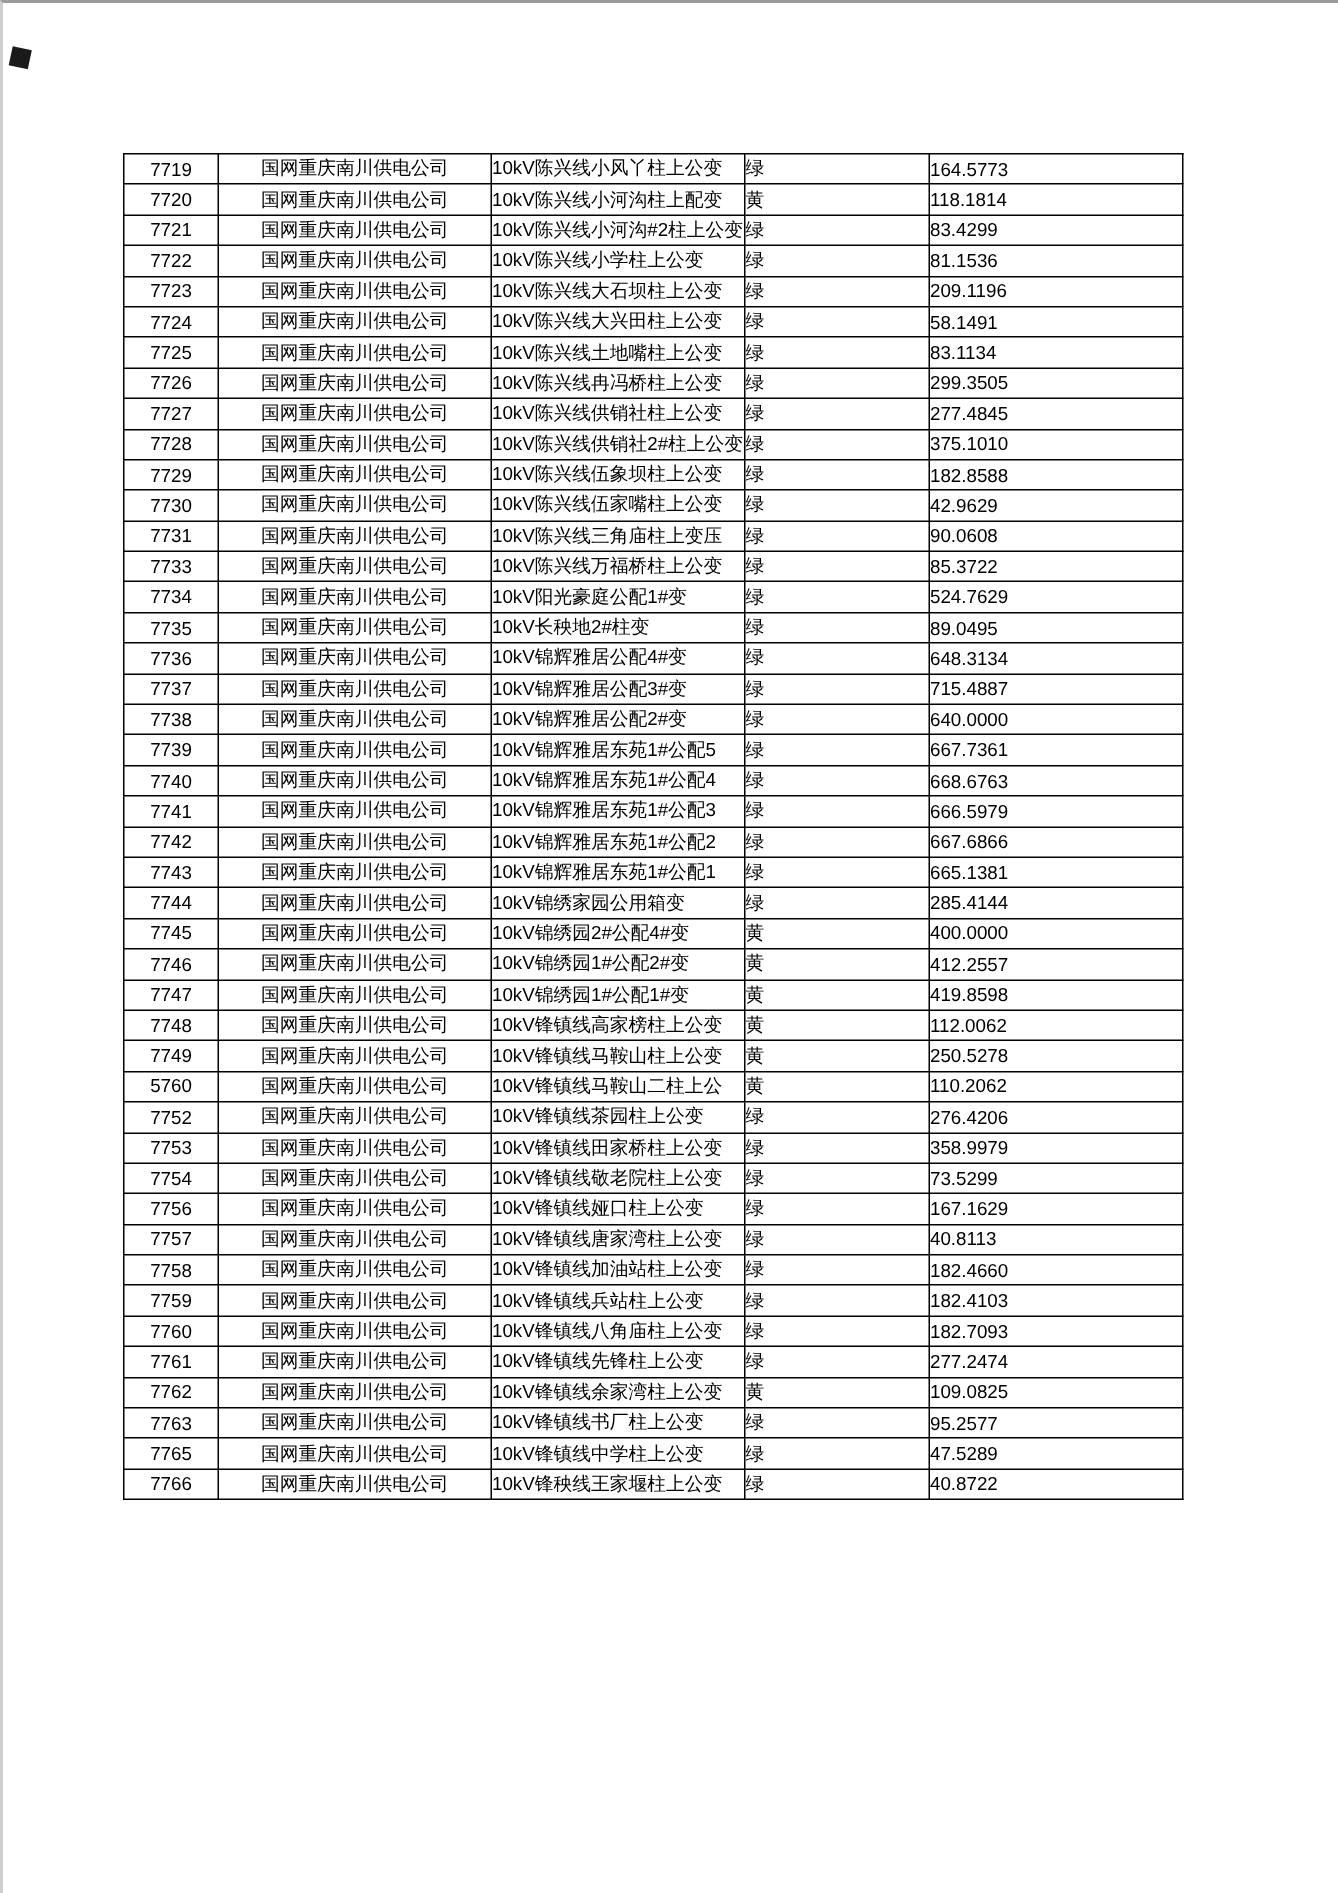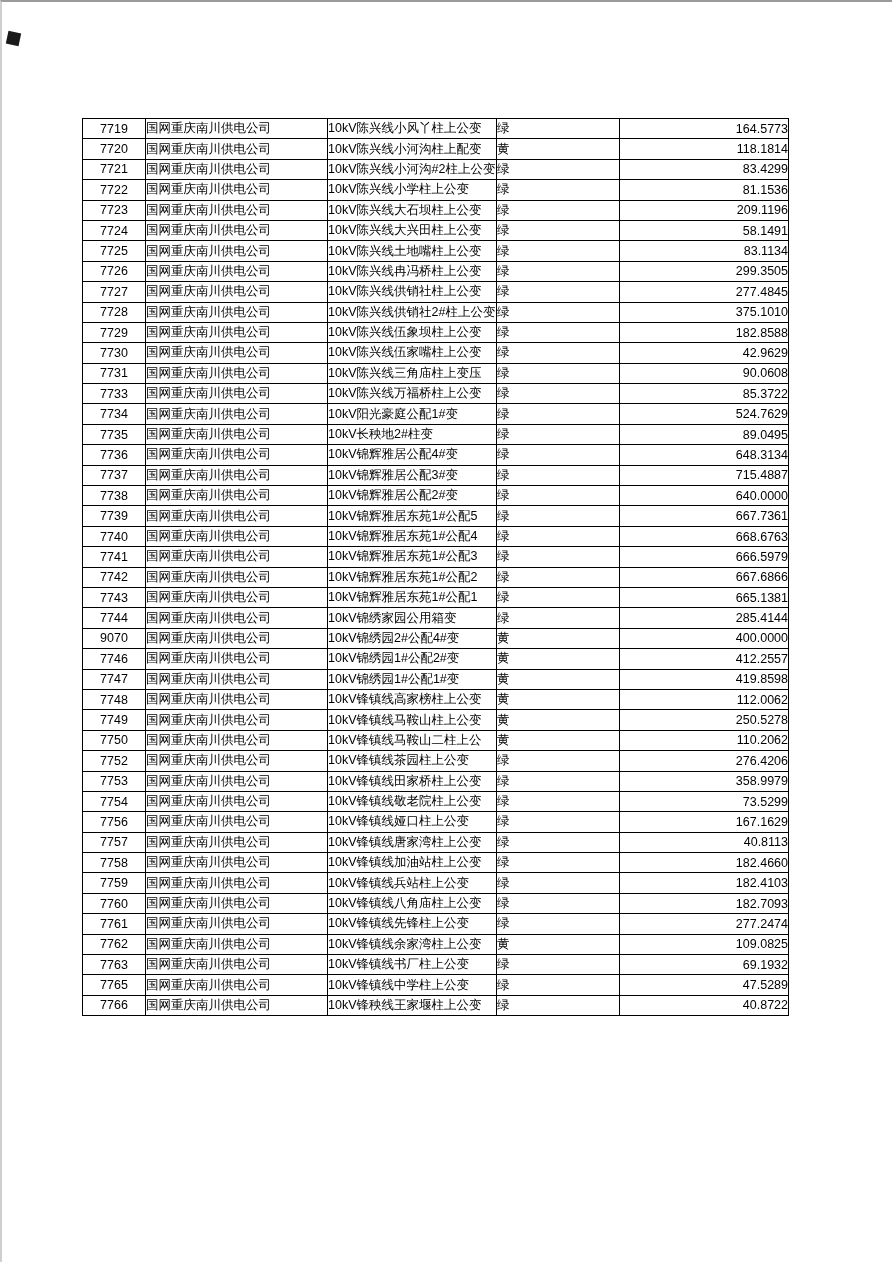--- a/index.html
+++ b/index.html
@@ -24,41 +24,41 @@
     left: 5px;
     top: 30px;
     width: 13px;
     height: 13px;
     background: #1a1a1a;
     transform: rotate(12deg);
   }
   table.data-table {
     position: absolute;
     left: 80px;
-    top: 116px;
+    top: 100px;
     width: 706px;
     border-collapse: collapse;
     table-layout: fixed;
   }
   table.data-table td {
     border: 1px solid #000;
     height: 20.4px;
     padding: 0;
     font-size: 12.5px;
     color: #000;
     overflow: hidden;
     white-space: nowrap;
     vertical-align: middle;
     box-sizing: border-box;
   }
   td.col-id      { width: 63px;  text-align: center; }
-  td.col-company { width: 182px; text-align: left; padding-left: 4px; color: var(--company-color, #c00000); }
+  td.col-company { width: 182px; text-align: center; padding-left: 4px; color: var(--company-color, #c00000); }
   td.col-device  { width: 169px; text-align: left; padding-left: 2px; }
   td.col-status  { width: 123px; text-align: left; padding-left: 2px; }
-  td.col-value   { width: 169px; text-align: right; }
+  td.col-value   { width: 169px; text-align: left; }
 </style>
 </head>
 <body>
 
 <div class="page">
   <div class="corner-mark"></div>
   <table class="data-table">
     <tbody>
         <tr>
           <td class="col-id">7719</td>
@@ -229,21 +229,21 @@
           <td class="col-value">665.1381</td>
         </tr>
         <tr>
           <td class="col-id">7744</td>
           <td class="col-company">国网重庆南川供电公司</td>
           <td class="col-device">10kV锦绣家园公用箱变</td>
           <td class="col-status">绿</td>
           <td class="col-value">285.4144</td>
         </tr>
         <tr>
-          <td class="col-id">9070</td>
+          <td class="col-id">7745</td>
           <td class="col-company">国网重庆南川供电公司</td>
           <td class="col-device">10kV锦绣园2#公配4#变</td>
           <td class="col-status">黄</td>
           <td class="col-value">400.0000</td>
         </tr>
         <tr>
           <td class="col-id">7746</td>
           <td class="col-company">国网重庆南川供电公司</td>
           <td class="col-device">10kV锦绣园1#公配2#变</td>
           <td class="col-status">黄</td>
@@ -264,21 +264,21 @@
           <td class="col-value">112.0062</td>
         </tr>
         <tr>
           <td class="col-id">7749</td>
           <td class="col-company">国网重庆南川供电公司</td>
           <td class="col-device">10kV锋镇线马鞍山柱上公变</td>
           <td class="col-status">黄</td>
           <td class="col-value">250.5278</td>
         </tr>
         <tr>
-          <td class="col-id">7750</td>
+          <td class="col-id">5760</td>
           <td class="col-company">国网重庆南川供电公司</td>
           <td class="col-device">10kV锋镇线马鞍山二柱上公</td>
           <td class="col-status">黄</td>
           <td class="col-value">110.2062</td>
         </tr>
         <tr>
           <td class="col-id">7752</td>
           <td class="col-company">国网重庆南川供电公司</td>
           <td class="col-device">10kV锋镇线茶园柱上公变</td>
           <td class="col-status">绿</td>
@@ -345,21 +345,21 @@
           <td class="col-company">国网重庆南川供电公司</td>
           <td class="col-device">10kV锋镇线余家湾柱上公变</td>
           <td class="col-status">黄</td>
           <td class="col-value">109.0825</td>
         </tr>
         <tr>
           <td class="col-id">7763</td>
           <td class="col-company">国网重庆南川供电公司</td>
           <td class="col-device">10kV锋镇线书厂柱上公变</td>
           <td class="col-status">绿</td>
-          <td class="col-value">69.1932</td>
+          <td class="col-value">95.2577</td>
         </tr>
         <tr>
           <td class="col-id">7765</td>
           <td class="col-company">国网重庆南川供电公司</td>
           <td class="col-device">10kV锋镇线中学柱上公变</td>
           <td class="col-status">绿</td>
           <td class="col-value">47.5289</td>
         </tr>
         <tr>
           <td class="col-id">7766</td>

